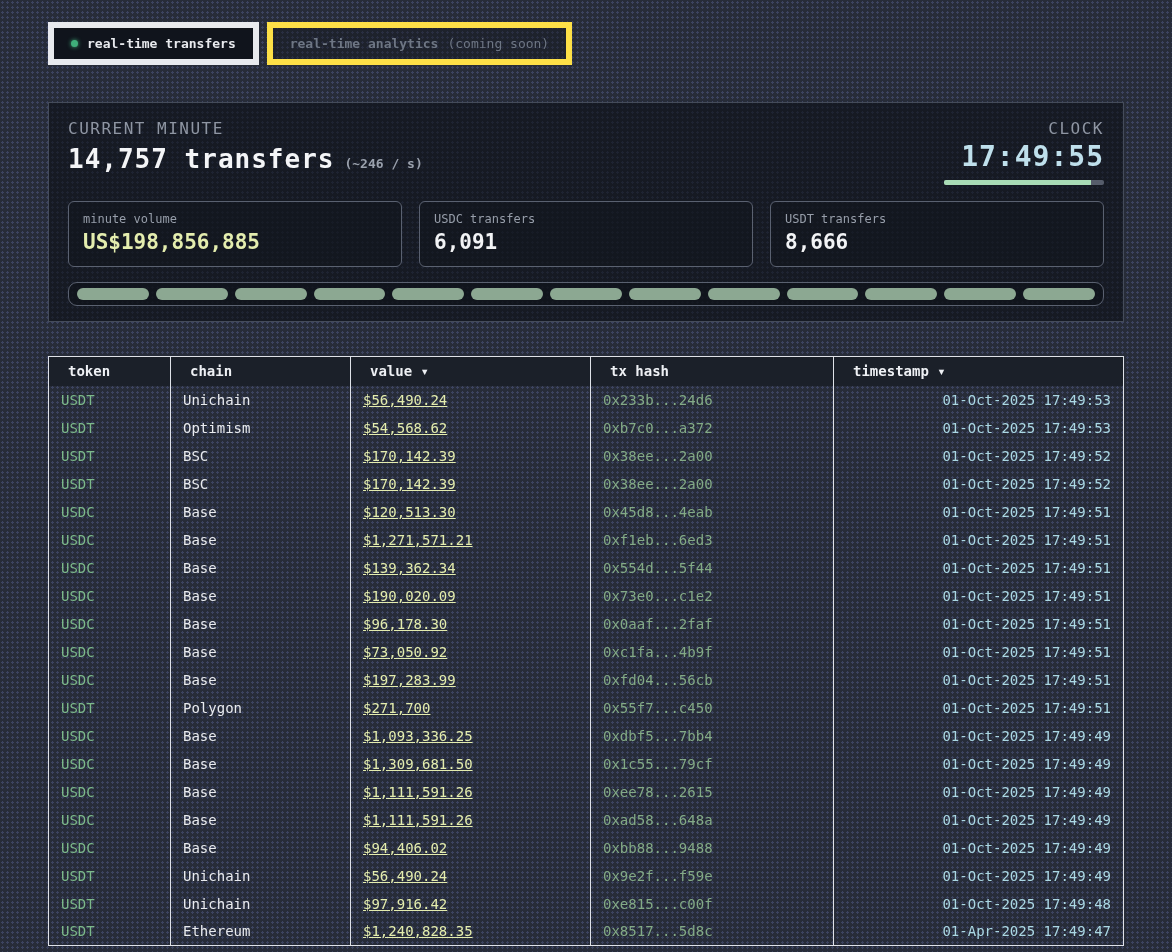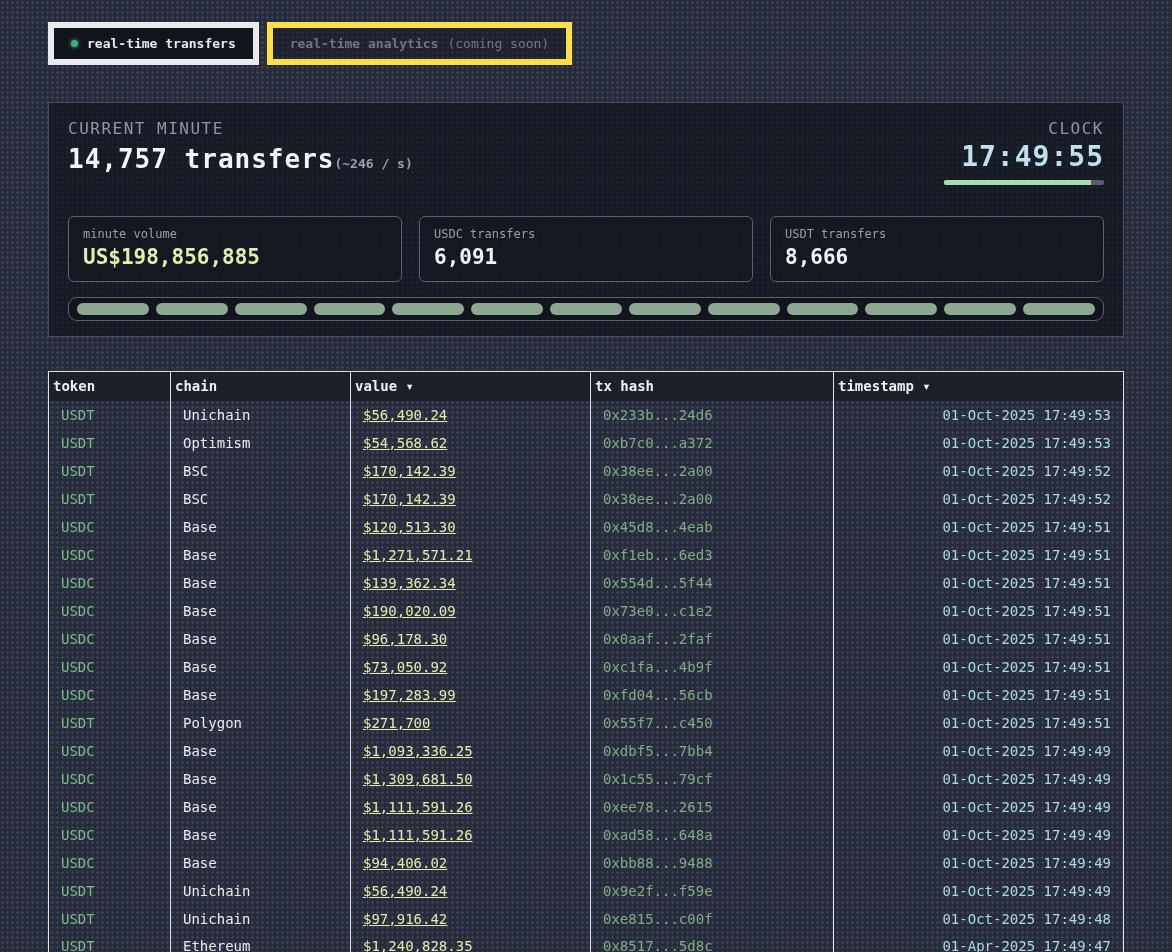--- a/index.html
+++ b/index.html
@@ -39,45 +39,45 @@
   .tab.active{border-color:#e8eaee;color:#e8eaee;background:#10141c;}
   .live-dot{width:7px;height:7px;border-radius:50%;background:#3fae7a;
             box-shadow:0 0 4px #3fae7a;display:inline-block;}
   .tab .soon{font-weight:normal;}
 
   
   .hero{margin-top:37px;border:1px solid var(--panel-border);
         background:rgba(13,16,22,0.62);padding:16px 19px 15px;}
   .hero-top{display:flex;justify-content:space-between;align-items:flex-start;}
   .label-caps{font-size:16px;letter-spacing:1.5px;color:var(--text-gray);}
-  .transfer-line{margin-top:6px;display:flex;align-items:baseline;}
+  .transfer-line{margin-top:6px;display:flex;align-items:baseline;gap:10px;}
   .transfer-count{font-size:26px;font-weight:bold;color:#f4f5f7;letter-spacing:1px;}
   .transfer-rate{font-size:13px;font-weight:bold;color:#9aa1ad;}
   .clock-wrap{text-align:right;}
   .clock-time{font-size:28px;font-weight:600;letter-spacing:1px;color:#bfe0ec;margin-top:2px;}
   .clock-bar{margin-top:7px;margin-left:auto;width:160px;height:5px;background:#565d6b;
              border-radius:2px;overflow:hidden;display:flex;}
   .clock-bar-fill{height:100%;background:var(--bar-green);}
 
-  .stats{display:flex;gap:17px;margin-top:31px;}
+  .stats{display:flex;gap:17px;margin-top:16px;}
   .stat-box{flex:1;border:1px solid var(--box-border);border-radius:6px;
             background:rgba(18,21,29,0.55);padding:10px 14px 12px;}
   .stat-label{font-size:12px;color:#979eaa;}
   .stat-value{font-size:21px;font-weight:bold;margin-top:4px;color:#f2f3f5;}
   .stat-value.highlight{color:var(--value-yellow);}
 
   .seg-bar{margin-top:15px;border:1px solid var(--box-border);border-radius:9px;
            background:rgba(14,17,24,0.6);padding:5px 8px;display:flex;gap:7px;}
   .seg{flex:1;height:12px;border-radius:6px;background:var(--seg-green);}
 
   
   table{margin-top:34px;width:100%;border-collapse:collapse;font-size:14px;
         border:1px solid var(--table-line);}
   thead th{background:#1b2029;color:#eef0f4;font-weight:bold;text-align:left;
-           padding:5px 4px;height:29px;border-right:1px solid var(--table-line);
+           padding:5px 19px;height:29px;border-right:1px solid var(--table-line);
            cursor:pointer;white-space:nowrap;}
   thead th:last-child{border-right:none;}
   tbody td{padding:4px 12px;height:28px;border-right:1px solid var(--table-line);
            white-space:nowrap;}
   tbody td:last-child{border-right:none;text-align:right;}
   td.c-token{color:var(--token-green);}
   td.c-chain{color:#e9ebef;}
   td.c-value{color:var(--value-yellow);text-decoration:underline;}
   td.c-hash{color:var(--hash-green);cursor:pointer;}
   td.c-timestamp{color:var(--ts-cyan);}

